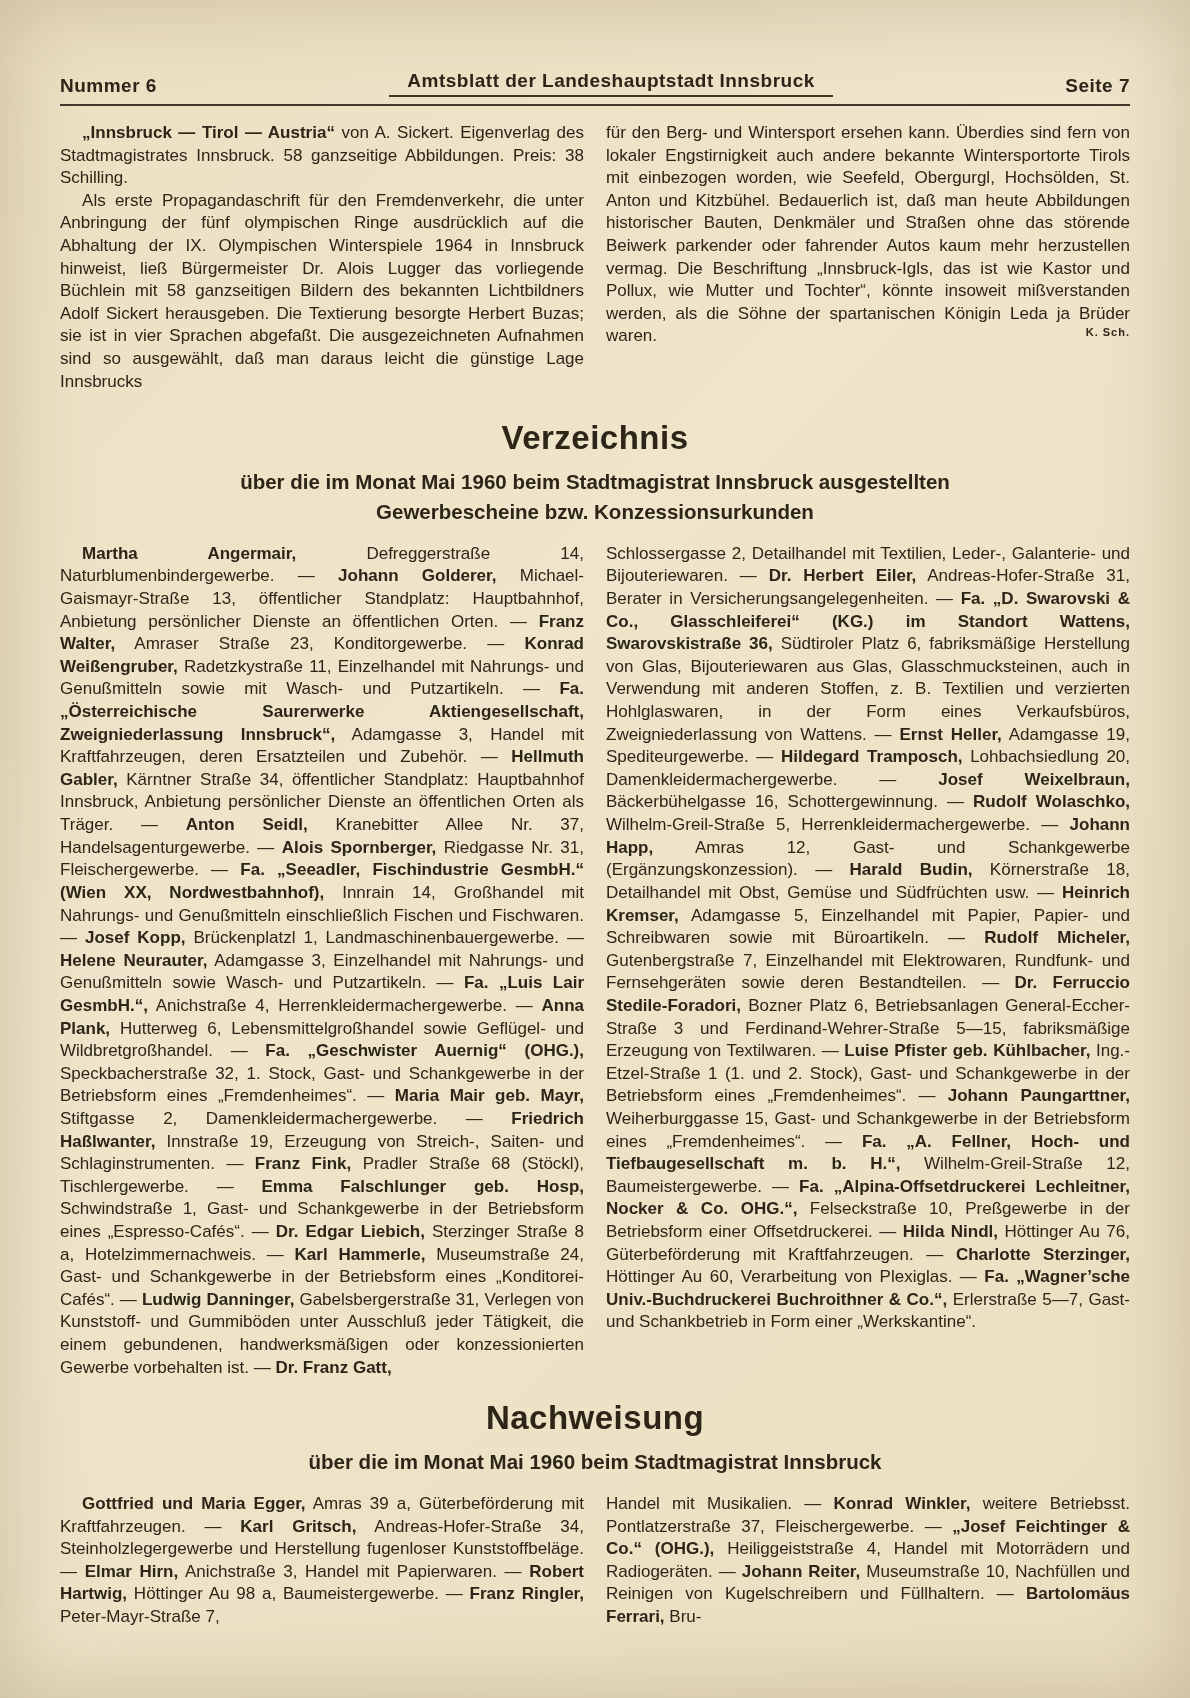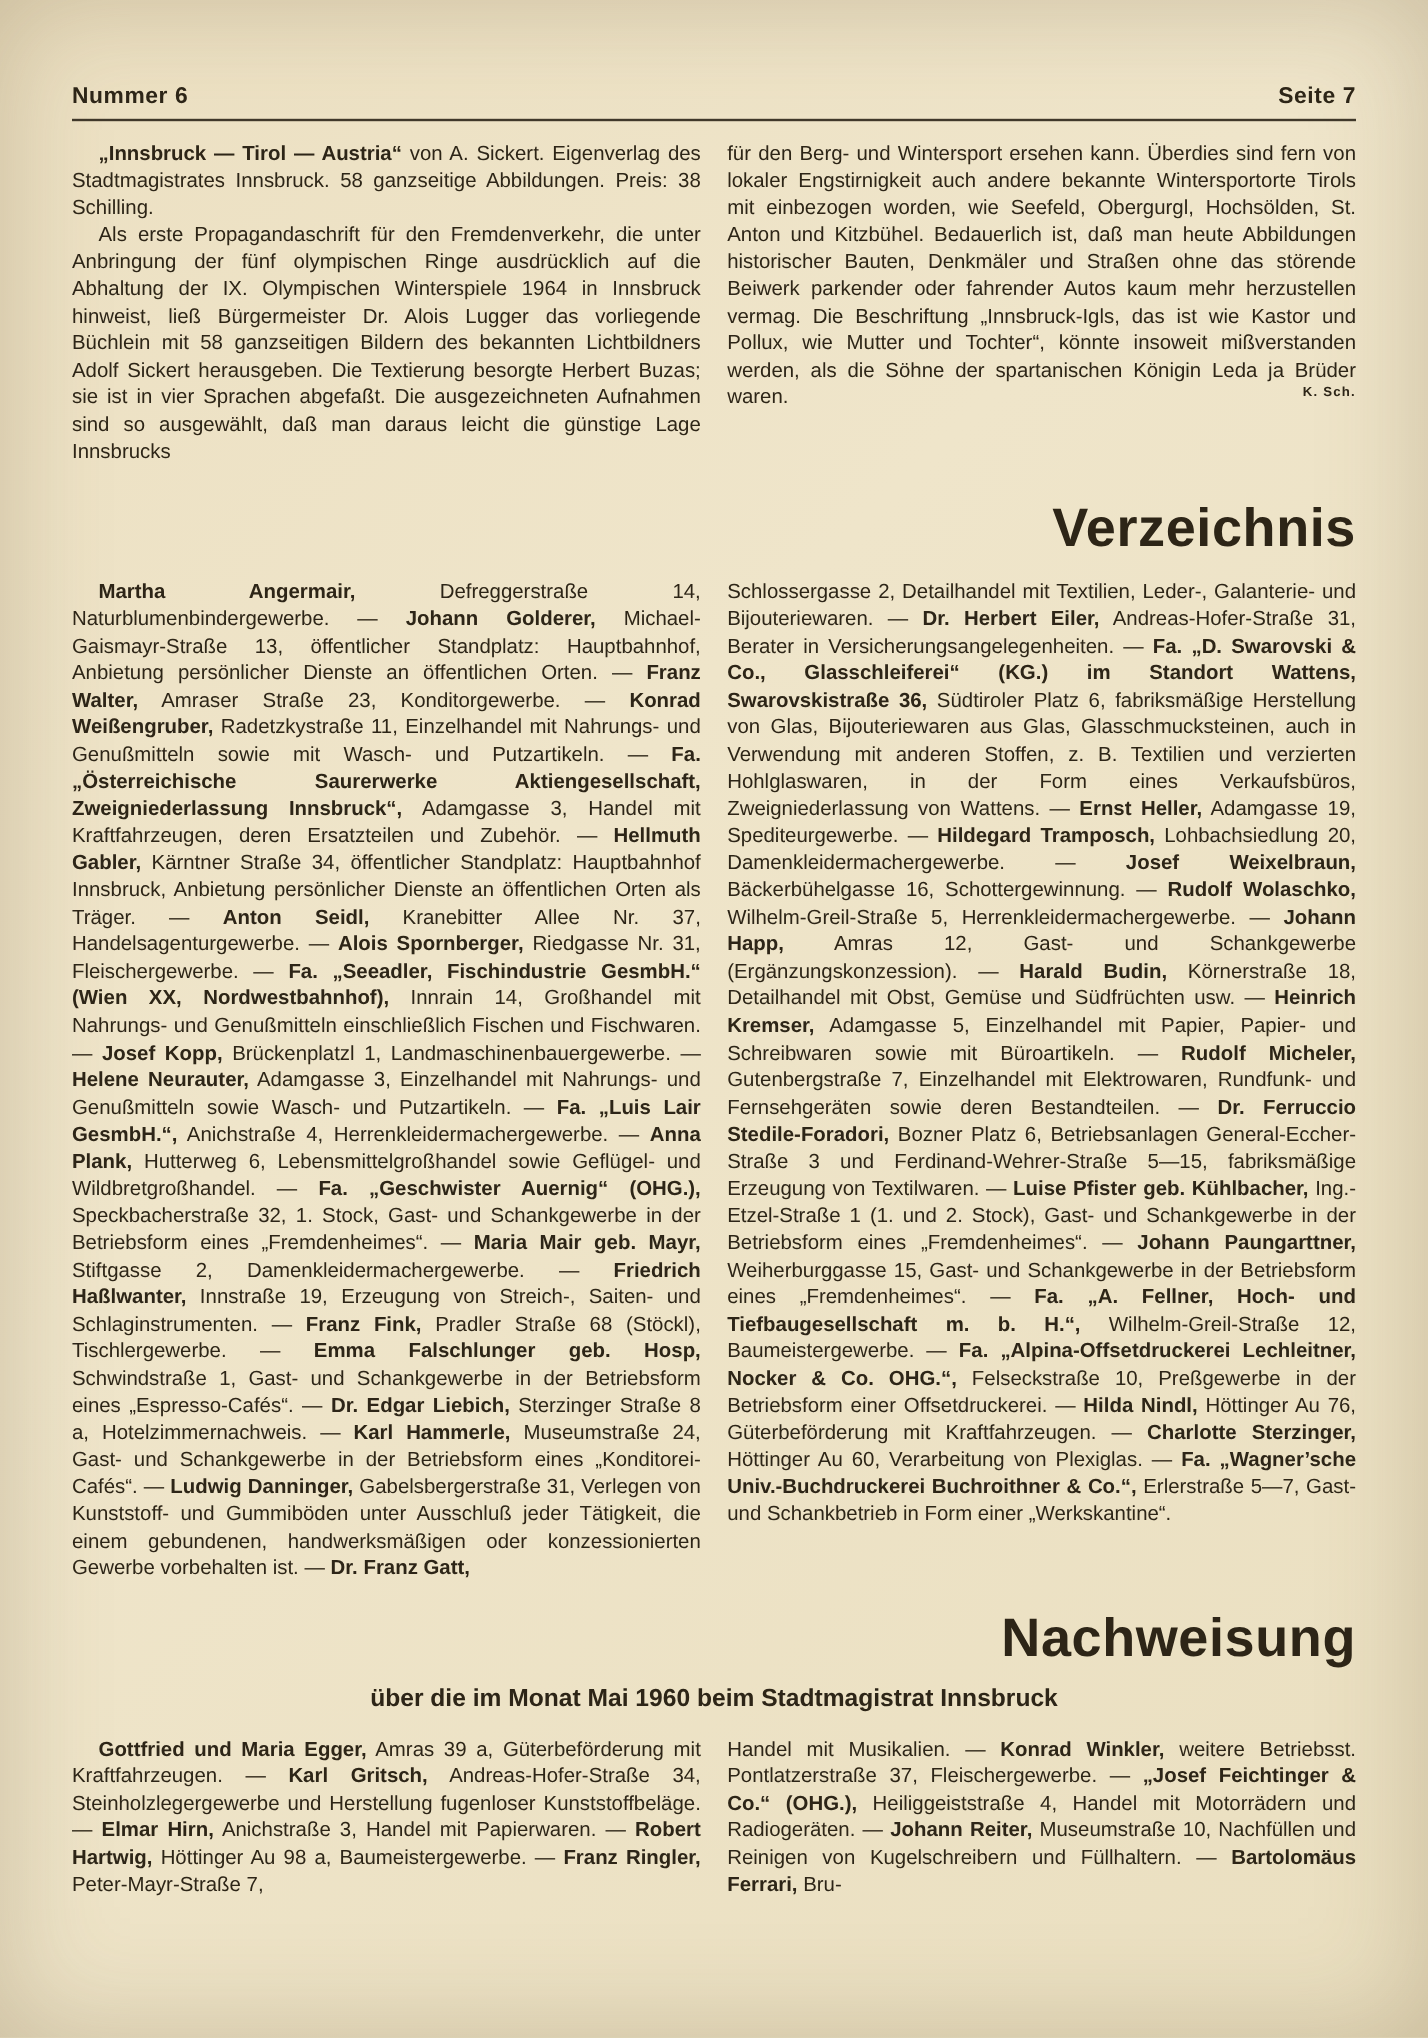--- a/index.html
+++ b/index.html
@@ -28,59 +28,64 @@
     margin:0;
     font-size:17px;line-height:1.33;
     text-align:justify;
     text-justify:inter-word;
   }
   .body-par + .body-par{margin-top:0;}
   .body-par.indent{text-indent:1.3em;}
   .b{font-weight:bold;}
   
   .sec-title{
-    text-align:right;font-weight:bold;
-    font-size:45px;margin:26px 0 10px 0;letter-spacing:.5px;
+    text-align:center;font-weight:bold;
+    font-size:33px;margin:26px 0 10px 0;letter-spacing:.5px;
   }
   .sec-sub{
     text-align:center;font-weight:bold;
     font-size:20.5px;line-height:1.45;margin:0 0 14px 0;
   }
   .sec-sub .subline{display:block;}
   .sig-line{text-align:right;margin-top:-22px;font-size:11px;}
   .sig-line span{font-weight:bold;letter-spacing:1px;}
   .nach{margin-top:20px;}
 </style>
 </head>
 <body>
 
 <div class="page">
 
   <header class="hdr">
     <span class="issue">Nummer 6</span>
+    <span class="jtitle">Amtsblatt der Landeshauptstadt Innsbruck</span>
     <span class="pageno">Seite 7</span>
   </header>
   <hr class="hdr-rule">
 
   <section class="twocol">
     <div class="col">
         <p class="body-par indent"><span class="b">„Innsbruck — Tirol — Austria“</span><span> von A. Sickert. Eigenverlag des Stadtmagistrates Innsbruck. 58 ganzseitige Abbildungen. Preis: 38 Schilling.</span></p>
         <p class="body-par indent"><span>Als erste Propagandaschrift für den Fremdenverkehr, die unter Anbringung der fünf olympischen Ringe ausdrücklich auf die Abhaltung der IX. Olympischen Winterspiele 1964 in Innsbruck hinweist, ließ Bürgermeister Dr. Alois Lugger das vorliegende Büchlein mit 58 ganzseitigen Bildern des bekannten Lichtbildners Adolf Sickert herausgeben. Die Textierung besorgte Herbert Buzas; sie ist in vier Sprachen abgefaßt. Die ausgezeichneten Aufnahmen sind so ausgewählt, daß man daraus leicht die günstige Lage Innsbrucks</span></p>
       </div>
     <div class="col">
       <div>
           <p class="body-par"><span>für den Berg- und Wintersport ersehen kann. Überdies sind fern von lokaler Engstirnigkeit auch andere bekannte Wintersportorte Tirols mit einbezogen worden, wie Seefeld, Obergurgl, Hochsölden, St. Anton und Kitzbühel. Bedauerlich ist, daß man heute Abbildungen historischer Bauten, Denkmäler und Straßen ohne das störende Beiwerk parkender oder fahrender Autos kaum mehr herzustellen vermag. Die Beschriftung „Innsbruck-Igls, das ist wie Kastor und Pollux, wie Mutter und Tochter“, könnte insoweit mißverstanden werden, als die Söhne der spartanischen Königin Leda ja Brüder waren.</span></p>
         </div>
       <div class="sig-line">
         <span>K. Sch.</span>
       </div>
     </div>
   </section>
 
   <h1 class="sec-title">Verzeichnis</h1>
+  <div class="sec-sub">
+    <span class="subline">über die im Monat Mai 1960 beim Stadtmagistrat Innsbruck ausgestellten</span>
+    <span class="subline">Gewerbescheine bzw. Konzessionsurkunden</span>
+  </div>
 
   <section class="twocol">
     <div class="col">
         <p class="body-par indent"><span class="b">Martha Angermair,</span><span> Defreggerstraße 14, Naturblumenbindergewerbe. — </span><span class="b">Johann Golderer,</span><span> Michael-Gaismayr-Straße 13, öffentlicher Standplatz: Hauptbahnhof, Anbietung persönlicher Dienste an öffentlichen Orten. — </span><span class="b">Franz Walter,</span><span> Amraser Straße 23, Konditorgewerbe. — </span><span class="b">Konrad Weißengruber,</span><span> Radetzkystraße 11, Einzelhandel mit Nahrungs- und Genußmitteln sowie mit Wasch- und Putzartikeln. — </span><span class="b">Fa. „Österreichische Saurerwerke Aktiengesellschaft, Zweigniederlassung Innsbruck“,</span><span> Adamgasse 3, Handel mit Kraftfahrzeugen, deren Ersatzteilen und Zubehör. — </span><span class="b">Hellmuth Gabler,</span><span> Kärntner Straße 34, öffentlicher Standplatz: Hauptbahnhof Innsbruck, Anbietung persönlicher Dienste an öffentlichen Orten als Träger. — </span><span class="b">Anton Seidl,</span><span> Kranebitter Allee Nr. 37, Handelsagenturgewerbe. — </span><span class="b">Alois Spornberger,</span><span> Riedgasse Nr. 31, Fleischergewerbe. — </span><span class="b">Fa. „Seeadler, Fischindustrie GesmbH.“ (Wien XX, Nordwestbahnhof),</span><span> Innrain 14, Großhandel mit Nahrungs- und Genußmitteln einschließlich Fischen und Fischwaren. — </span><span class="b">Josef Kopp,</span><span> Brückenplatzl 1, Landmaschinenbauergewerbe. — </span><span class="b">Helene Neurauter,</span><span> Adamgasse 3, Einzelhandel mit Nahrungs- und Genußmitteln sowie Wasch- und Putzartikeln. — </span><span class="b">Fa. „Luis Lair GesmbH.“,</span><span> Anichstraße 4, Herrenkleidermachergewerbe. — </span><span class="b">Anna Plank,</span><span> Hutterweg 6, Lebensmittelgroßhandel sowie Geflügel- und Wildbretgroßhandel. — </span><span class="b">Fa. „Geschwister Auernig“ (OHG.),</span><span> Speckbacherstraße 32, 1. Stock, Gast- und Schankgewerbe in der Betriebsform eines „Fremdenheimes“. — </span><span class="b">Maria Mair geb. Mayr,</span><span> Stiftgasse 2, Damenkleidermachergewerbe. — </span><span class="b">Friedrich Haßlwanter,</span><span> Innstraße 19, Erzeugung von Streich-, Saiten- und Schlaginstrumenten. — </span><span class="b">Franz Fink,</span><span> Pradler Straße 68 (Stöckl), Tischlergewerbe. — </span><span class="b">Emma Falschlunger geb. Hosp,</span><span> Schwindstraße 1, Gast- und Schankgewerbe in der Betriebsform eines „Espresso-Cafés“. — </span><span class="b">Dr. Edgar Liebich,</span><span> Sterzinger Straße 8 a, Hotelzimmernachweis. — </span><span class="b">Karl Hammerle,</span><span> Museumstraße 24, Gast- und Schankgewerbe in der Betriebsform eines „Konditorei-Cafés“. — </span><span class="b">Ludwig Danninger,</span><span> Gabelsbergerstraße 31, Verlegen von Kunststoff- und Gummiböden unter Ausschluß jeder Tätigkeit, die einem gebundenen, handwerksmäßigen oder konzessionierten Gewerbe vorbehalten ist. — </span><span class="b">Dr. Franz Gatt,</span></p>
       </div>
     <div class="col">
         <p class="body-par"><span>Schlossergasse 2, Detailhandel mit Textilien, Leder-, Galanterie- und Bijouteriewaren. — </span><span class="b">Dr. Herbert Eiler,</span><span> Andreas-Hofer-Straße 31, Berater in Versicherungsangelegenheiten. — </span><span class="b">Fa. „D. Swarovski &amp; Co., Glasschleiferei“ (KG.) im Standort Wattens, Swarovskistraße 36,</span><span> Südtiroler Platz 6, fabriksmäßige Herstellung von Glas, Bijouteriewaren aus Glas, Glasschmucksteinen, auch in Verwendung mit anderen Stoffen, z. B. Textilien und verzierten Hohlglaswaren, in der Form eines Verkaufsbüros, Zweigniederlassung von Wattens. — </span><span class="b">Ernst Heller,</span><span> Adamgasse 19, Spediteurgewerbe. — </span><span class="b">Hildegard Tramposch,</span><span> Lohbachsiedlung 20, Damenkleidermachergewerbe. — </span><span class="b">Josef Weixelbraun,</span><span> Bäckerbühelgasse 16, Schottergewinnung. — </span><span class="b">Rudolf Wolaschko,</span><span> Wilhelm-Greil-Straße 5, Herrenkleidermachergewerbe. — </span><span class="b">Johann Happ,</span><span> Amras 12, Gast- und Schankgewerbe (Ergänzungskonzession). — </span><span class="b">Harald Budin,</span><span> Körnerstraße 18, Detailhandel mit Obst, Gemüse und Südfrüchten usw. — </span><span class="b">Heinrich Kremser,</span><span> Adamgasse 5, Einzelhandel mit Papier, Papier- und Schreibwaren sowie mit Büroartikeln. — </span><span class="b">Rudolf Micheler,</span><span> Gutenbergstraße 7, Einzelhandel mit Elektrowaren, Rundfunk- und Fernsehgeräten sowie deren Bestandteilen. — </span><span class="b">Dr. Ferruccio Stedile-Foradori,</span><span> Bozner Platz 6, Betriebsanlagen General-Eccher-Straße 3 und Ferdinand-Wehrer-Straße 5—15, fabriksmäßige Erzeugung von Textilwaren. — </span><span class="b">Luise Pfister geb. Kühlbacher,</span><span> Ing.-Etzel-Straße 1 (1. und 2. Stock), Gast- und Schankgewerbe in der Betriebsform eines „Fremdenheimes“. — </span><span class="b">Johann Paungarttner,</span><span> Weiherburggasse 15, Gast- und Schankgewerbe in der Betriebsform eines „Fremdenheimes“. — </span><span class="b">Fa. „A. Fellner, Hoch- und Tiefbaugesellschaft m. b. H.“,</span><span> Wilhelm-Greil-Straße 12, Baumeistergewerbe. — </span><span class="b">Fa. „Alpina-Offsetdruckerei Lechleitner, Nocker &amp; Co. OHG.“,</span><span> Felseckstraße 10, Preßgewerbe in der Betriebsform einer Offsetdruckerei. — </span><span class="b">Hilda Nindl,</span><span> Höttinger Au 76, Güterbeförderung mit Kraftfahrzeugen. — </span><span class="b">Charlotte Sterzinger,</span><span> Höttinger Au 60, Verarbeitung von Plexiglas. — </span><span class="b">Fa. „Wagner’sche Univ.-Buchdruckerei Buchroithner &amp; Co.“,</span><span> Erlerstraße 5—7, Gast- und Schankbetrieb in Form einer „Werkskantine“.</span></p>
       </div>
   </section>
 

